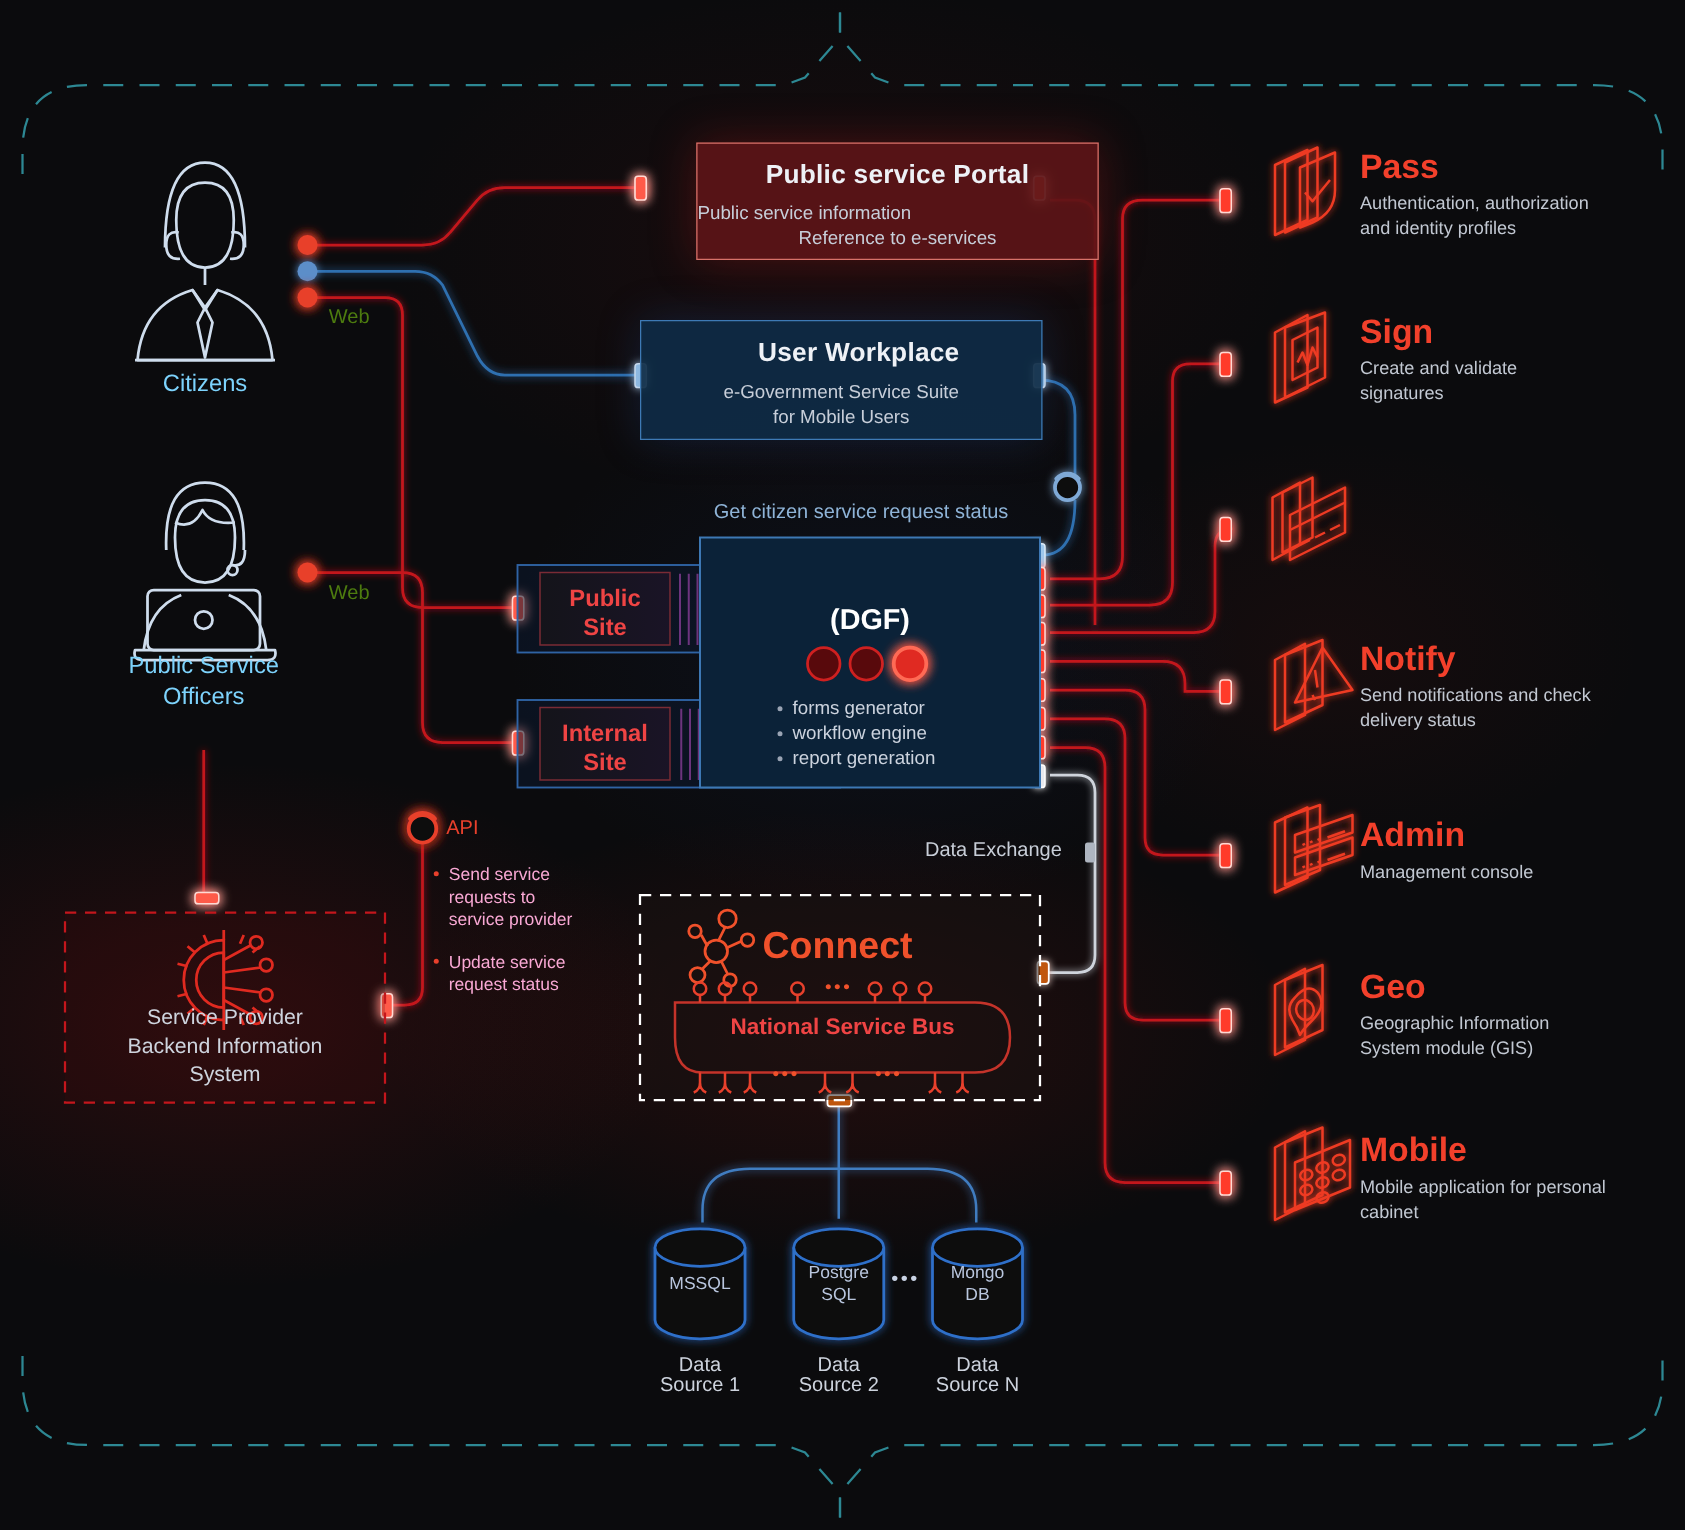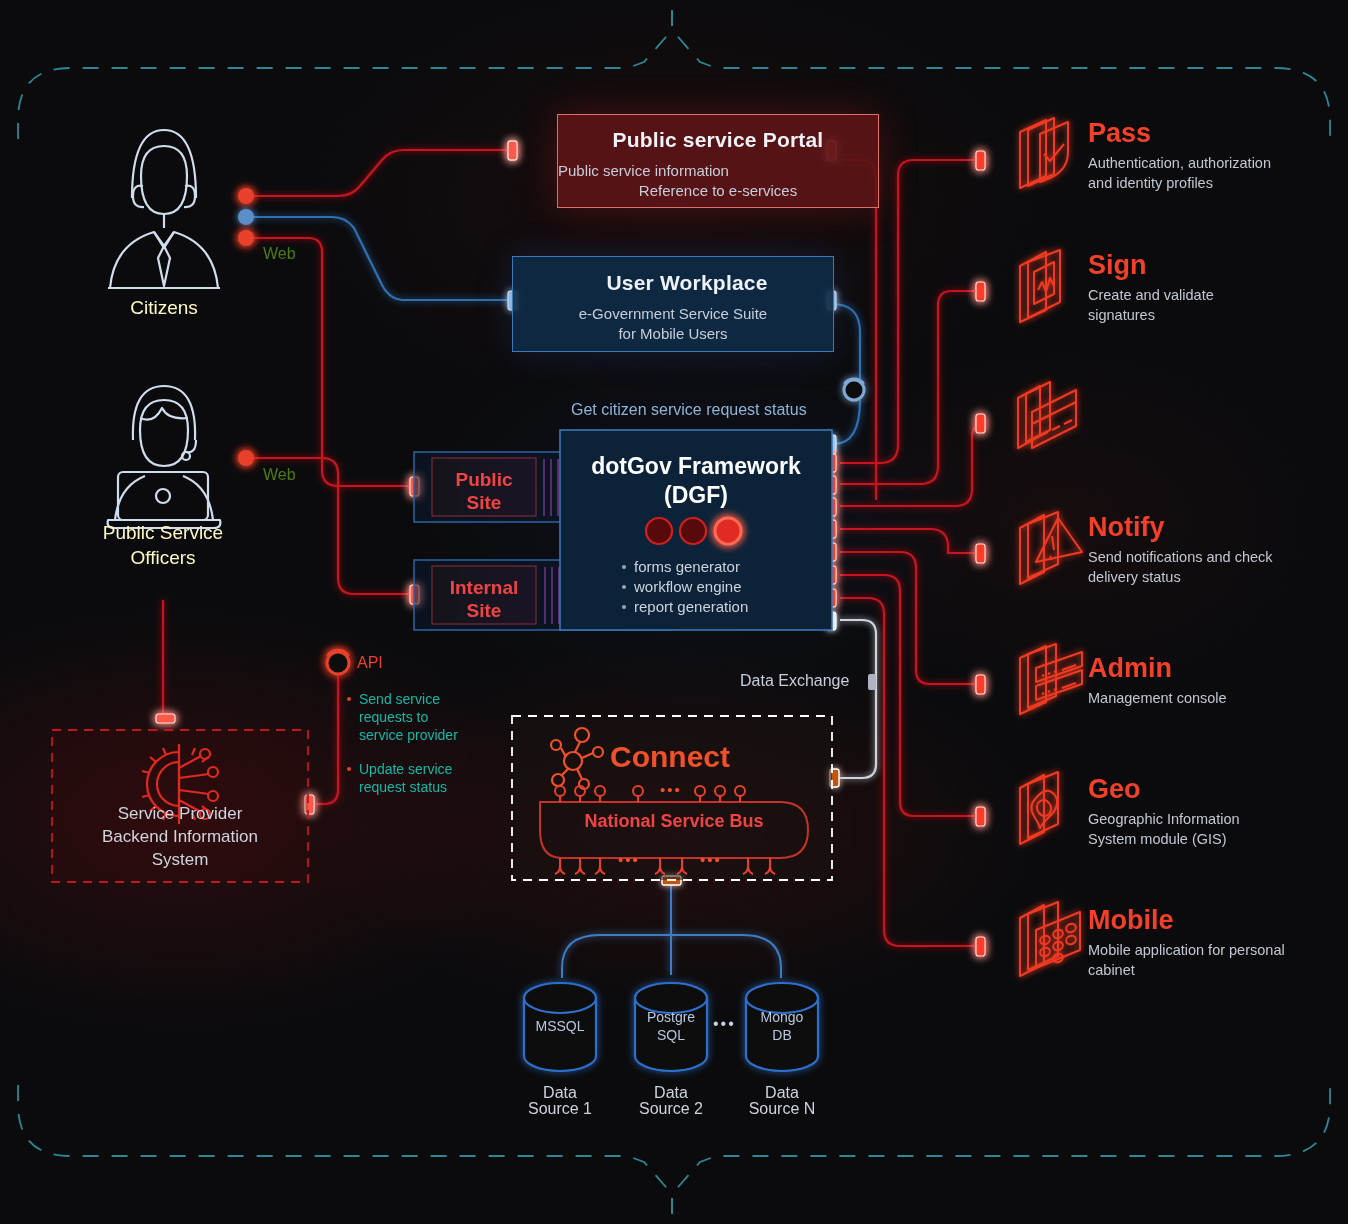--- a/index.html
+++ b/index.html
@@ -16,34 +16,34 @@
   }
   .layer{position:absolute;left:0;top:0;width:1348px;height:1224px;}
   svg.layer{overflow:visible;}
 
   
   .abs{position:absolute;}
 
   .box-title{font-size:21px;font-weight:bold;color:#eef1f6;letter-spacing:.2px;}
   .box-sub{font-size:15px;color:#c7ced9;line-height:21px;}
 
-  .actor-label{font-size:19px;color:#fef9c3;text-align:center;line-height:25px;}
+  .actor-label{font-size:19px;color:#7dd3fc;text-align:center;line-height:25px;}
   .weblabel{font-size:16px;color:#4d7c0f;text-align:right;}
 
   .site-name{font-size:19px;font-weight:bold;color:#ef4444;line-height:23px;text-align:center;}
 
   .dgf-title{font-size:23px;font-weight:bold;color:#ffffff;line-height:29px;text-align:center;}
   .dgf-li{font-size:15px;color:#ccd3de;line-height:20px;}
 
   .mod-name{font-size:27px;font-weight:bold;color:#f2402b;line-height:30px;}
   .mod-desc{font-size:14.5px;color:#c2c8d2;line-height:20px;}
 
   .spbis-label{font-size:17px;color:#ced4de;text-align:center;line-height:23px;}
   .api-lbl{font-size:16px;color:#e8402c;}
-  .api-li{font-size:14px;color:#14b8a6;line-height:18px;}
+  .api-li{font-size:14px;color:#f9a8d4;line-height:18px;}
 
   .connect-ttl{font-size:30px;font-weight:bold;color:#f0512b;}
   .nsb-ttl{font-size:18px;font-weight:bold;color:#ef4444;}
 
   .db-name{font-size:14px;color:#b9c6de;text-align:center;line-height:18px;}
   .db-cap{font-size:16px;color:#cdd3dd;text-align:center;line-height:20px;}
 
   .blue-note{font-size:16px;color:#8fb4d8;}
   .white-note{font-size:16px;color:#c8ced8;}
 
@@ -377,21 +377,20 @@
   <div class="actor-label abs" style="left:43px;top:545px;width:240px;">Officers</div>
 
   <div class="weblabel abs" style="left:263px;top:245px;">Web</div>
   <div class="weblabel abs" style="left:263px;top:466px;">Web</div>
 
   <div class="site-name abs" style="left:432px;top:468px;width:104px;">Public</div>
   <div class="site-name abs" style="left:432px;top:491px;width:104px;">Site</div>
   <div class="site-name abs" style="left:428px;top:576px;width:112px;">Internal</div>
   <div class="site-name abs" style="left:428px;top:599px;width:112px;">Site</div>
 
-  <div class="dgf-title abs" style="left:560px;top:452px;width:272px;">dotGov Framework</div>
   <div class="dgf-title abs" style="left:560px;top:481px;width:272px;">(DGF)</div>
   <ul class="dgf-list abs" style="left:620px;top:557px;width:210px;">
     <li class="dgf-li">forms generator</li>
     <li class="dgf-li">workflow engine</li>
     <li class="dgf-li">report generation</li>
   </ul>
 
   <div class="blue-note abs" style="left:571px;top:381px;margin-top:20px;">Get citizen service request status</div>
   <div class="white-note abs" style="left:740px;top:672px;">Data Exchange</div>
 

